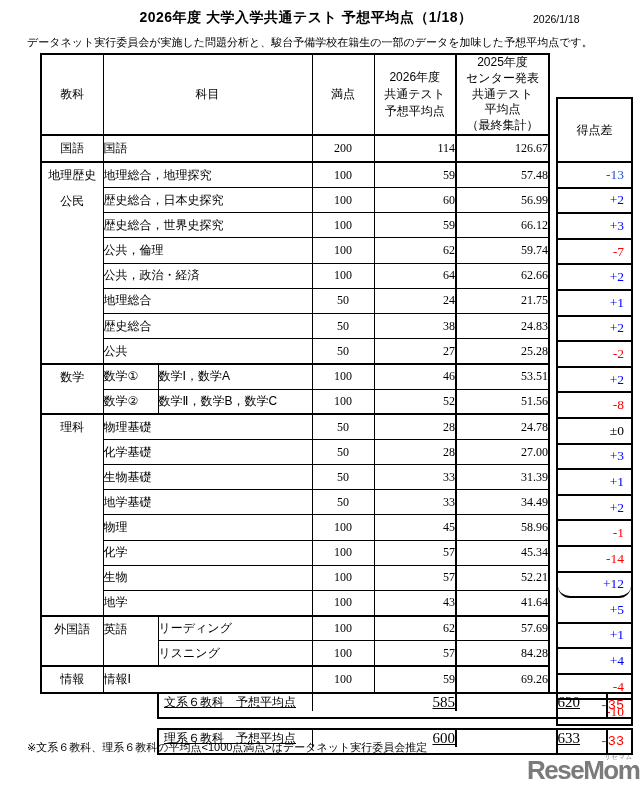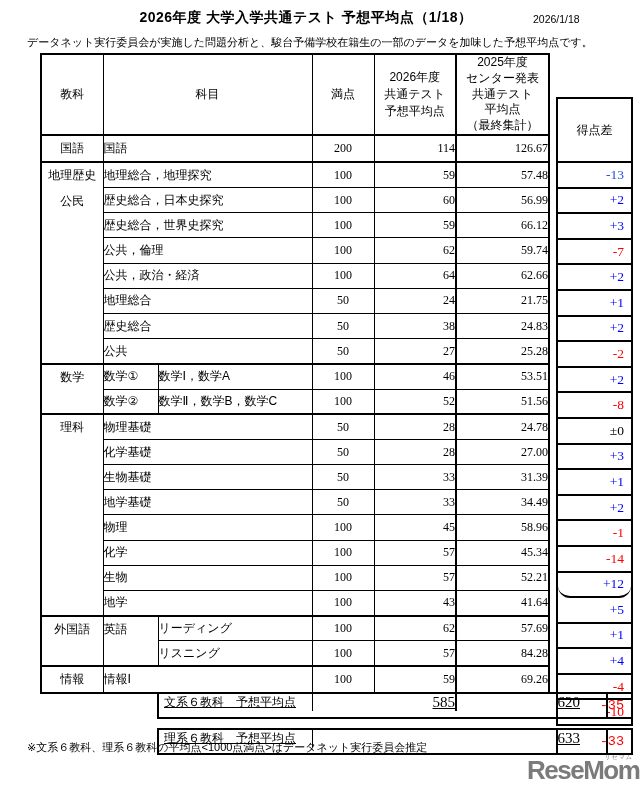--- a/index.html
+++ b/index.html
@@ -271,20 +271,21 @@
 
 <div class="sum-box" style="top:692px">
   <div class="sum-label">文系６教科　予想平均点</div>
   <div class="sum-v1 serif">585</div>
   <div class="sum-v2 serif">620</div>
 </div>
 <div class="sum-diff sign" style="top: 692px; color: rgb(255, 0, 0);">-35</div>
 
 <div class="sum-box" style="top:728px">
   <div class="sum-label">理系６教科　予想平均点</div>
+  <div class="sum-v1 serif">600</div>
   <div class="sum-v2 serif">633</div>
 </div>
 <div class="sum-diff sign" style="top: 728px; color: rgb(255, 0, 0);">-33</div>
 
 <div class="footnote">※文系６教科、理系６教科の平均点&lt;1000点満点&gt;はデータネット実行委員会推定</div>
 
 <div class="logo">
   <span class="logo-ruby" style="color: rgb(123, 123, 123);">リセマム</span>
   <div class="logo-text" style="color: rgb(123, 123, 123);">ReseMom.</div>
 </div>

